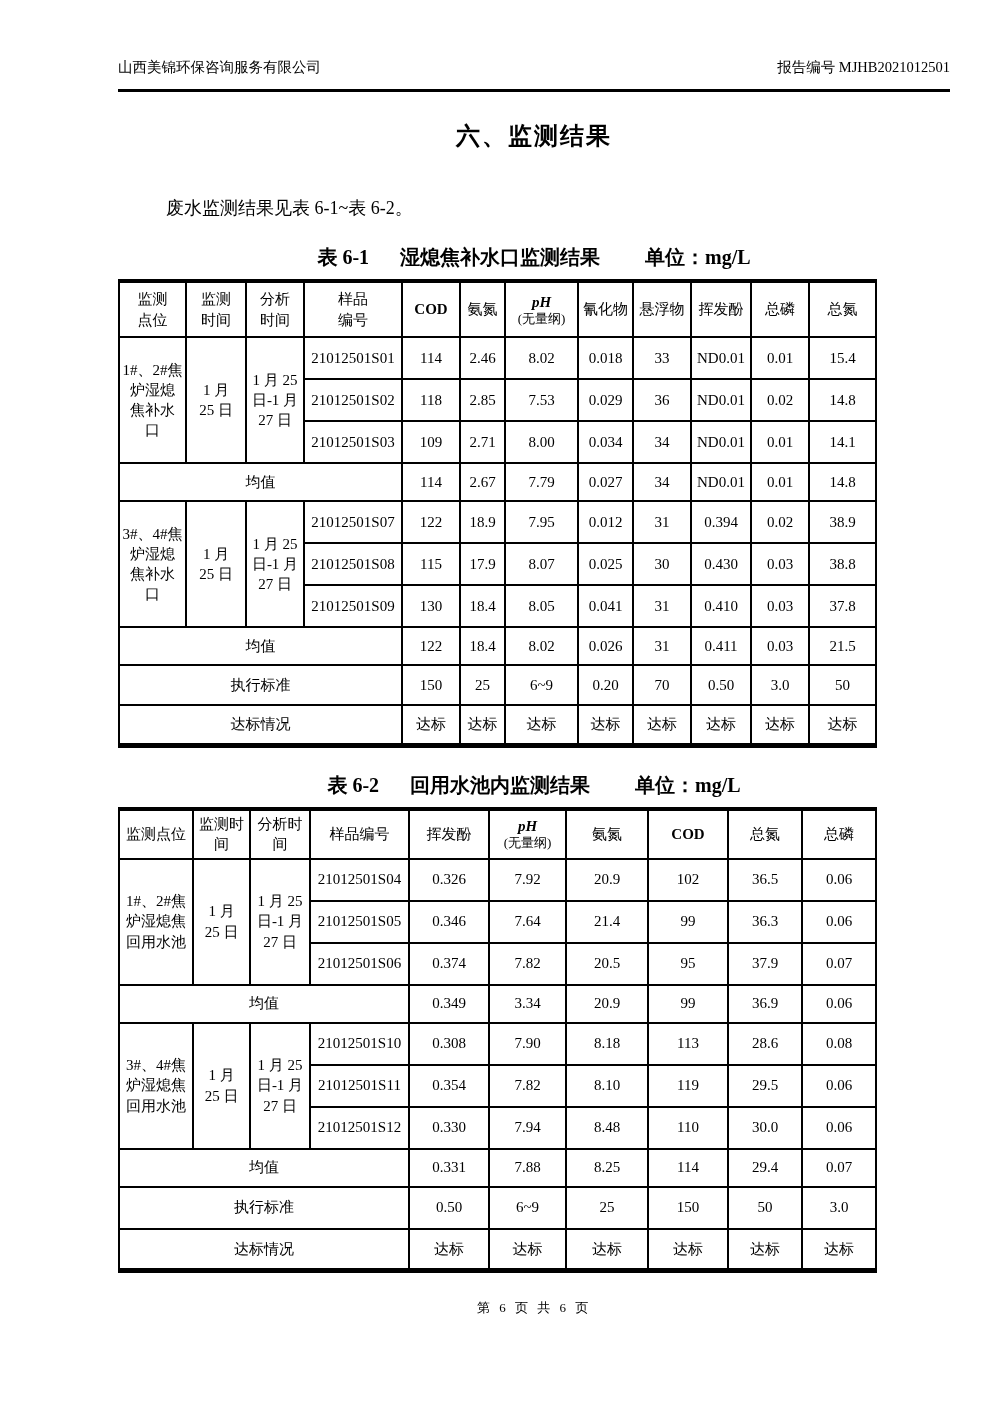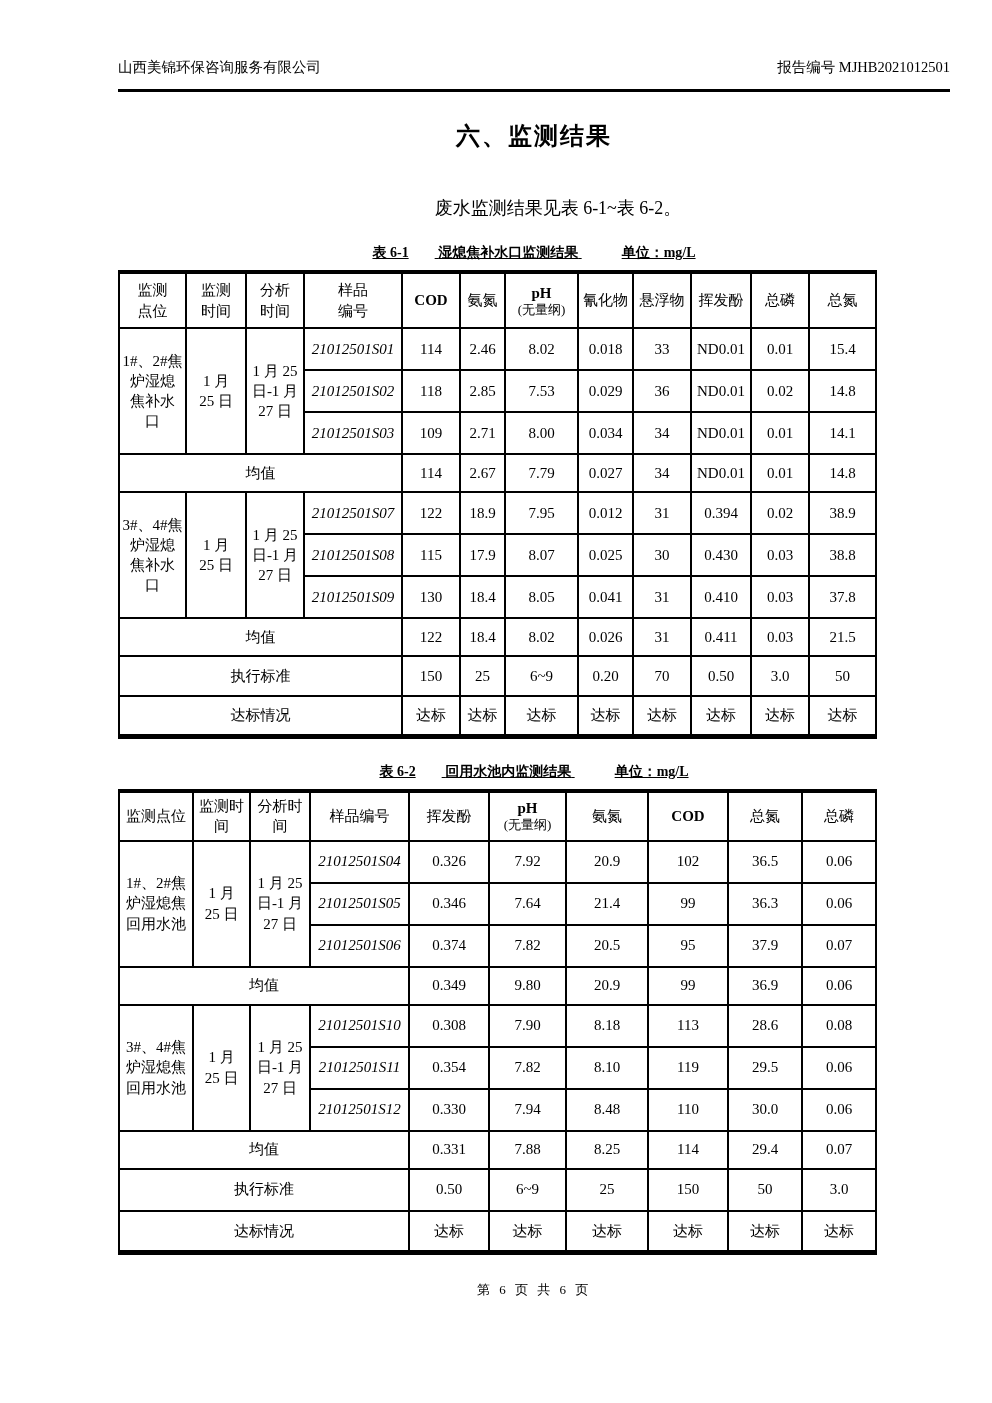--- a/index.html
+++ b/index.html
@@ -10,46 +10,46 @@
     color:#000;
   }
   .content { position:absolute; left:118px; width:832px; top:0; }
 
   
   .doc-header { display:flex; justify-content:space-between; align-items:flex-end;
     padding-top:58px; font-size:14.5px; }
   .header-rule { height:3px; background:#000; margin-top:12px; }
 
   .section-title { margin-top:28px; font-size:24px; font-weight:bold; letter-spacing:2px;text-align:center; }
-  .intro { margin-top:44px; padding-left:48px; font-size:18px;text-align:center; }
-
-  .caption { text-align:center; font-size:14px; font-weight:bold; margin-top:24px; margin-bottom:8px;text-decoration:underline; }
+  .intro { margin-top:44px; padding-left:48px; font-size:18px; }
+
+  .caption { text-align:center; font-size:20px; font-weight:bold; margin-top:24px; margin-bottom:8px; }
   .caption .cap-label { margin-right:26px; }
   .caption .cap-unit { margin-left:40px; }
   .caption2 { }
 
   table { border-collapse:collapse; table-layout:fixed; width:757px;
     border:2px solid #000; border-top-width:4px; border-bottom-width:5px; }
   td { border:2px solid #000; text-align:center; vertical-align:middle;
     font-size:15px; padding:2px 1px; white-space:pre-line; line-height:1.35;
     overflow:hidden; }
   td.bold { font-weight:bold; }
   .ph-sub { font-size:13px; font-weight:normal; display:block; margin-top:-2px; }
-  .ph-top { font-weight:bold; display:block; }
+  .ph-top { font-weight:bold; display:block;font-style:italic; }
 
   .t1 tr.r-h  td { height:56px; }
   .t1 tr.r-s  td { height:42px; }
   .t1 tr.r-m  td { height:38px; }
   .t1 tr.r-x  td { height:40px; }
   .t2 tr.r-h  td { height:50px; }
   .t2 tr.r-s  td { height:42px;margin-left:24px; }
   .t2 tr.r-m  td { height:38px; }
   .t2 tr.r-x  td { height:42px; }
 
-  .sid { font-size:15px; letter-spacing:0;font-style:italic; }
+  .sid { font-size:15px; letter-spacing:0; }
   .site, .time { font-size:15px; }
 
   .blank-line { text-align:center; font-size:17px; margin-top:8px; white-space:nowrap; overflow:hidden; }
   .page-footer { text-align:center; font-size:13px; margin-top:26px; letter-spacing:3px; }
 </style>
 </head>
 <body>
 
 <div class="content">
 
@@ -298,21 +298,21 @@
         <td>0.374</td>
         <td>7.82</td>
         <td>20.5</td>
         <td>95</td>
         <td>37.9</td>
         <td>0.07</td>
       </tr>
       <tr class="r-m">
         <td colspan="4">均值</td>
         <td>0.349</td>
-        <td>9.80</td>
+        <td>3.34</td>
         <td>20.9</td>
         <td>99</td>
         <td>36.9</td>
         <td>0.06</td>
       </tr>
       <tr class="r-s">
         <td class="site" rowspan="3">3#、4#焦
 炉湿熄焦
 回用水池</td>
         <td class="time" rowspan="3">1 月

